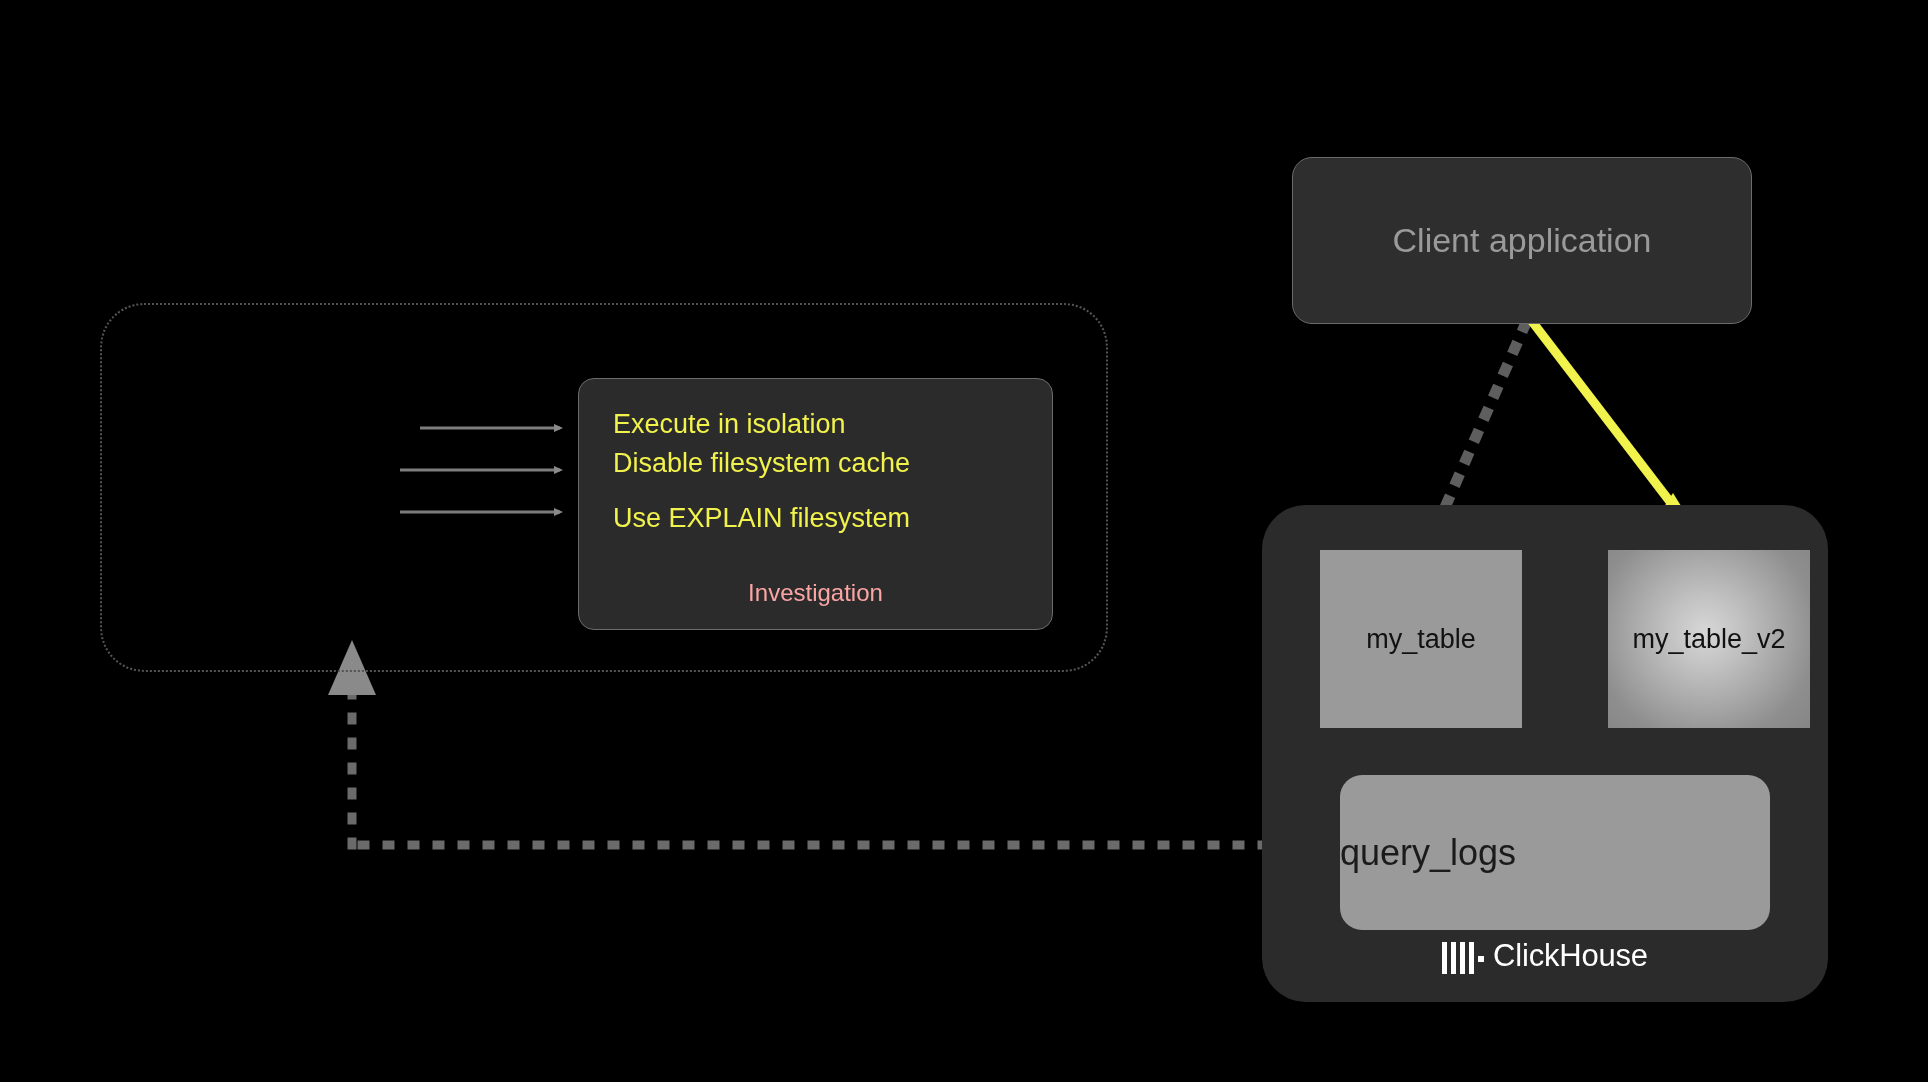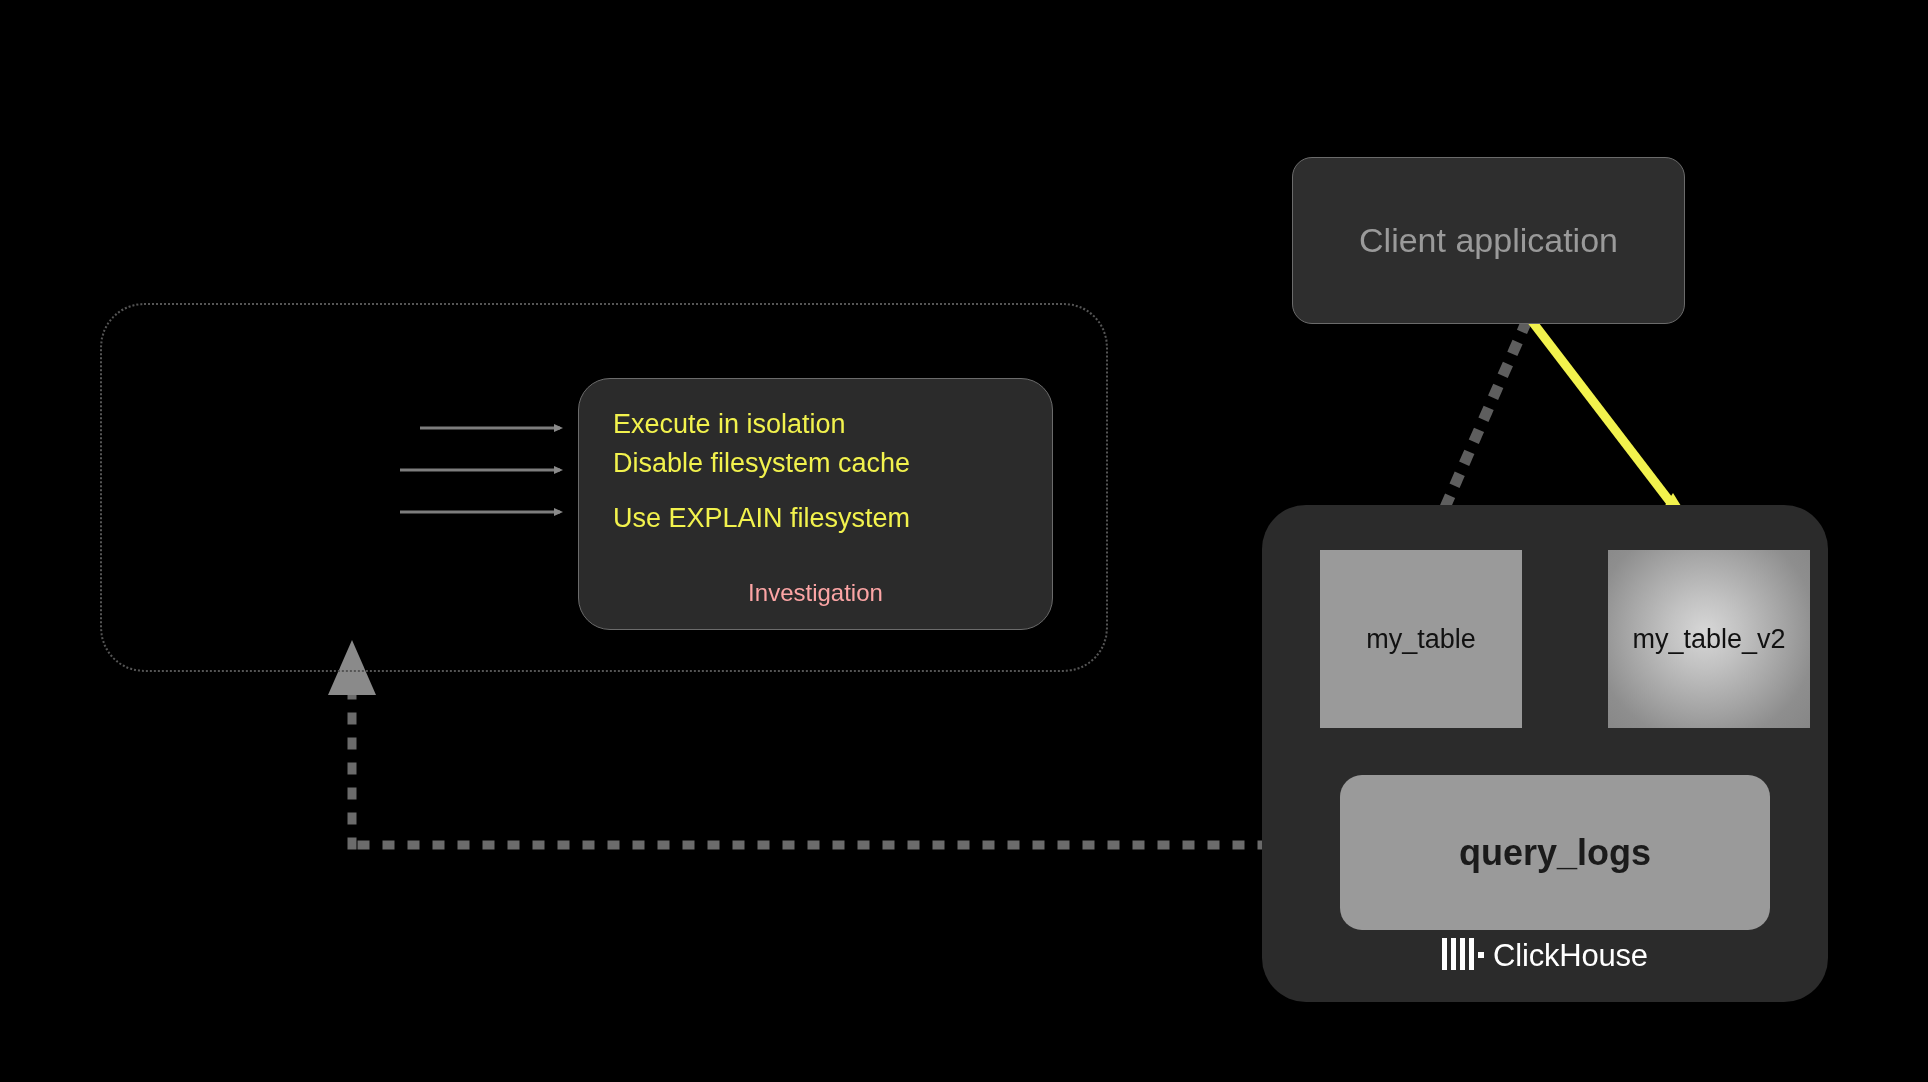--- a/index.html
+++ b/index.html
@@ -57,21 +57,21 @@
 
   
   #investigation-panel {
     position: absolute;
     left: 578px;
     top: 378px;
     width: 475px;
     height: 252px;
     background: #2b2b2b;
     border: 1px solid #6b6b6b;
-    border-radius: 32px;
+    border-radius: 16px;
     box-sizing: border-box;
   }
   #investigation-panel .tips {
     position: absolute;
     left: 34px;
     top: 26px;
     width: 400px;
   }
   .tip-line {
     color: #f2f24d;
@@ -88,21 +88,21 @@
     text-align: center;
     color: #fca5a5;
     font-size: 24px;
   }
 
   
   #client-app {
     position: absolute;
     left: 1292px;
     top: 157px;
-    width: 393px;
+    width: 460px;
     height: 167px;
     background: #2e2e2e;
     border: 1px solid #6b6b6b;
     border-radius: 20px;
     box-sizing: border-box;
     display: flex;
     align-items: center;
     justify-content: center;
   }
   #client-app-label {
@@ -143,32 +143,31 @@
     left: 78px;
     top: 270px;
     width: 430px;
     height: 155px;
     background: #9a9a9a;
     border-radius: 22px;
     color: #1b1b1b;
     font-size: 36px;
     display: flex;
     align-items: center;
-    justify-content: center;
-    font-weight: bold;
+    justify-content: flex-start;
   }
 
   
   #clickhouse-logo {
     position: absolute;
     left: 0;
     right: 0;
     bottom: 28px;
     display: flex;
-    align-items: flex-start;
+    align-items: flex-end;
     justify-content: center;
     gap: 9px;
   }
   #logo-mark {
     display: flex;
     align-items: flex-end;
     gap: 4px;
     height: 32px;
   }
   #logo-mark i {

